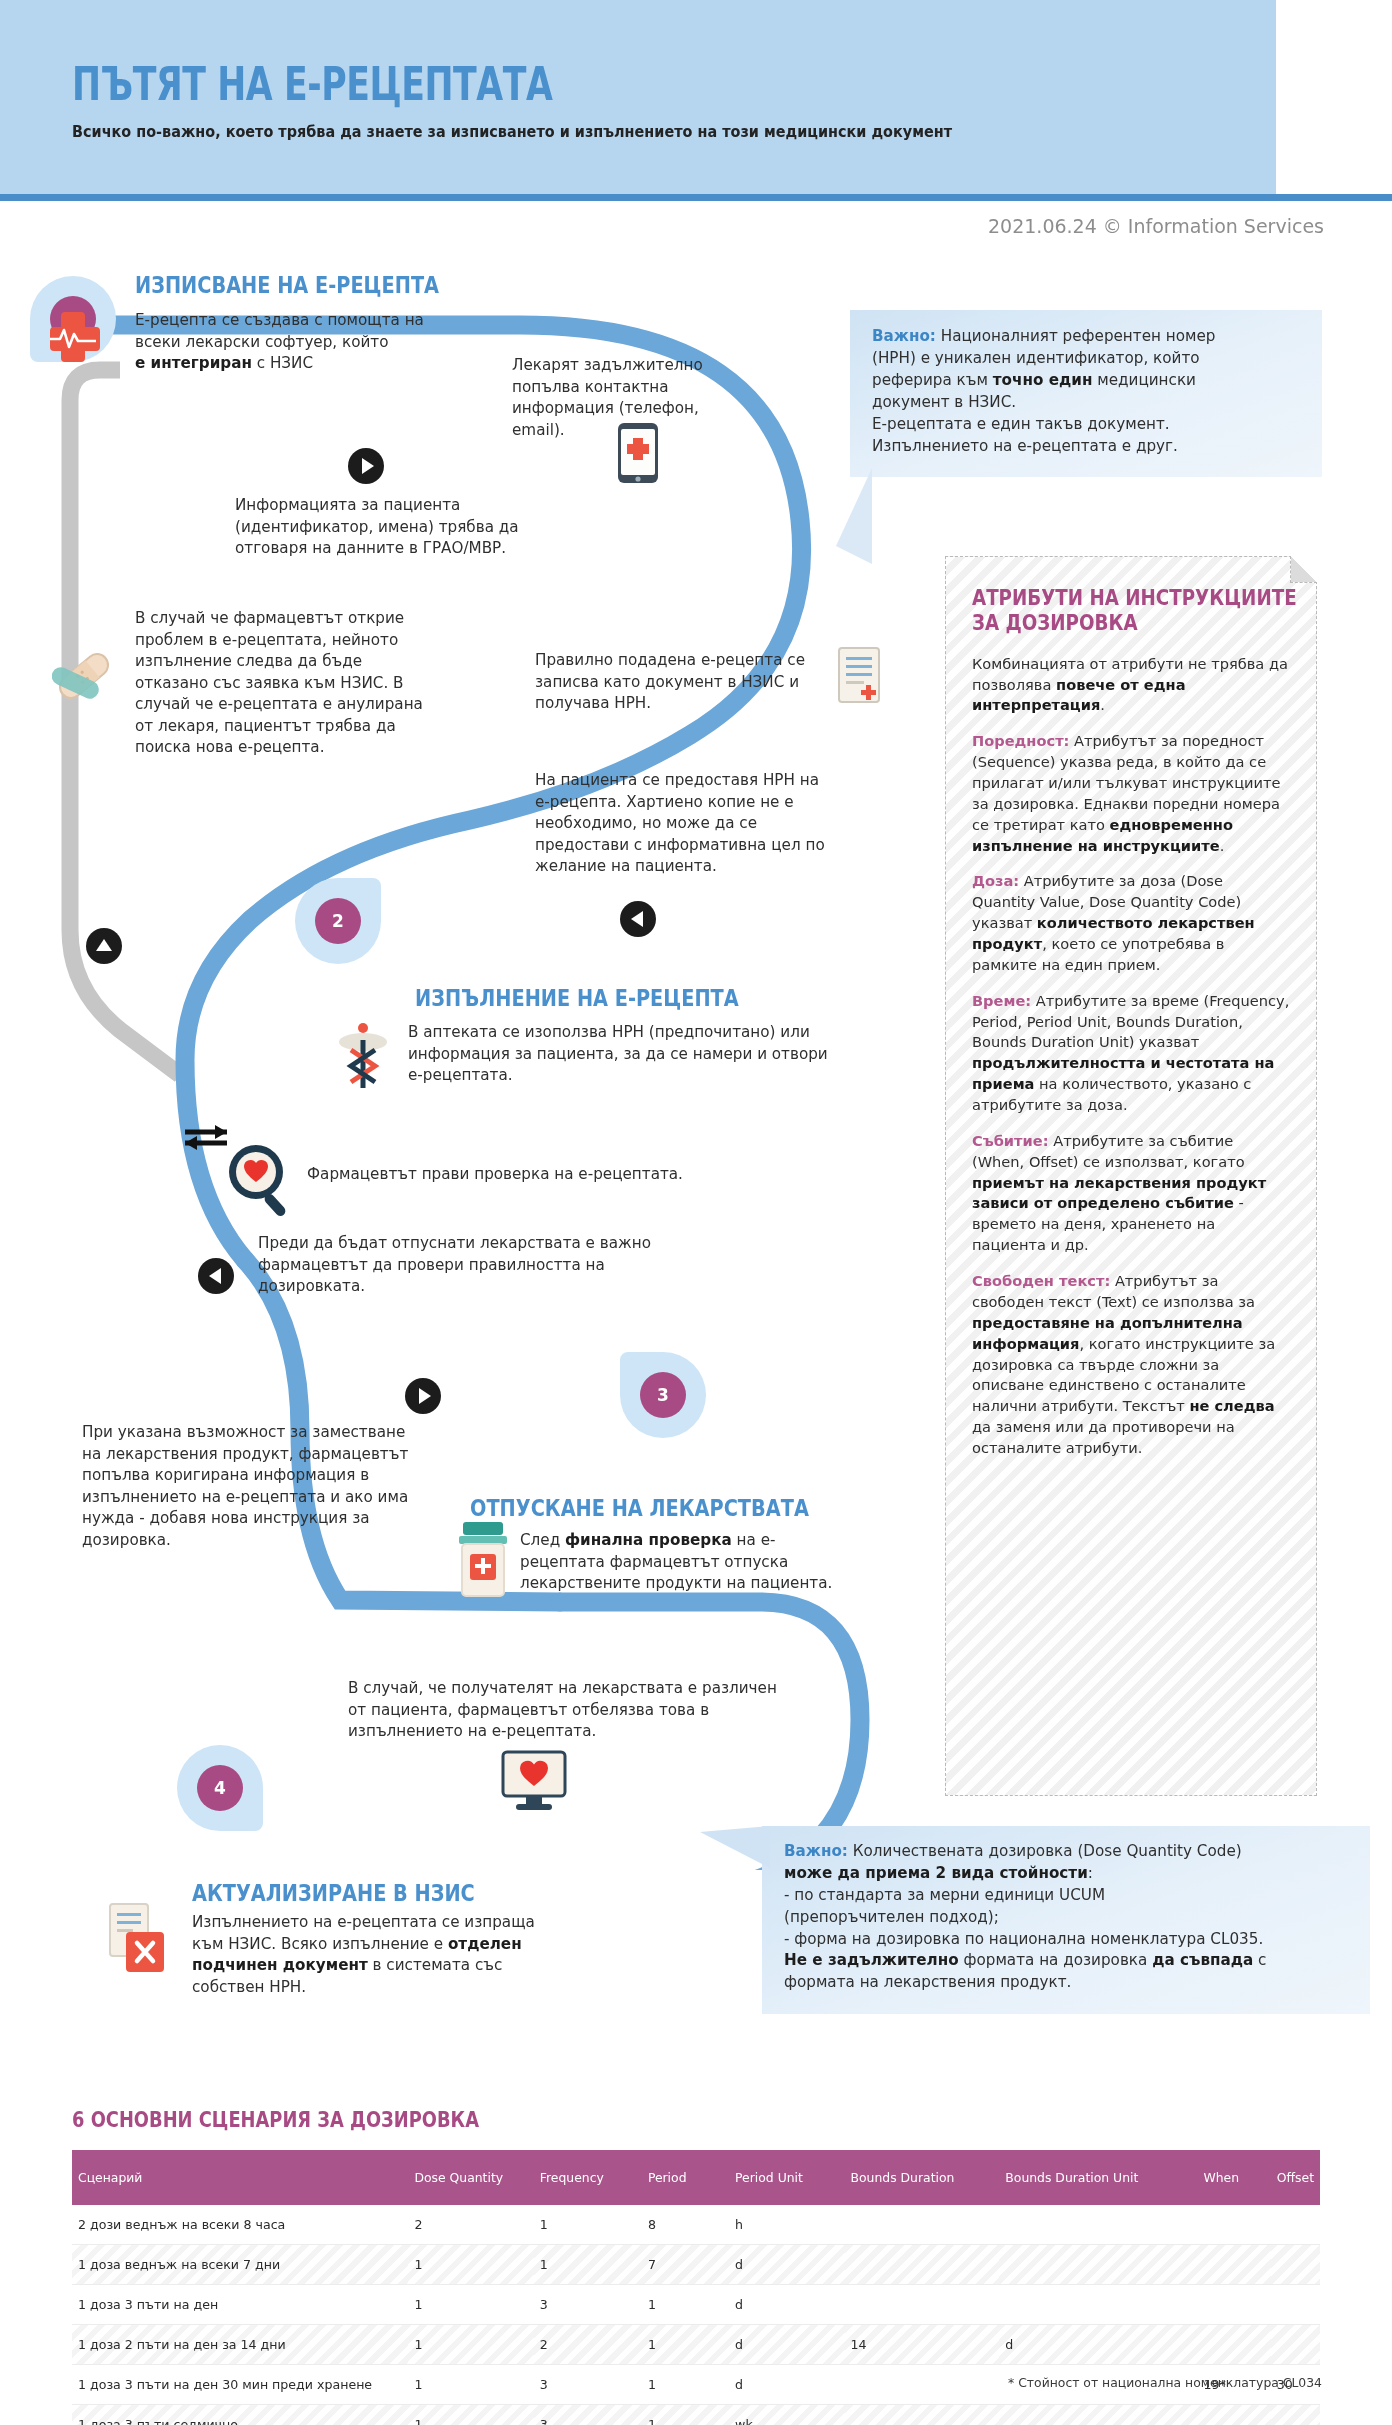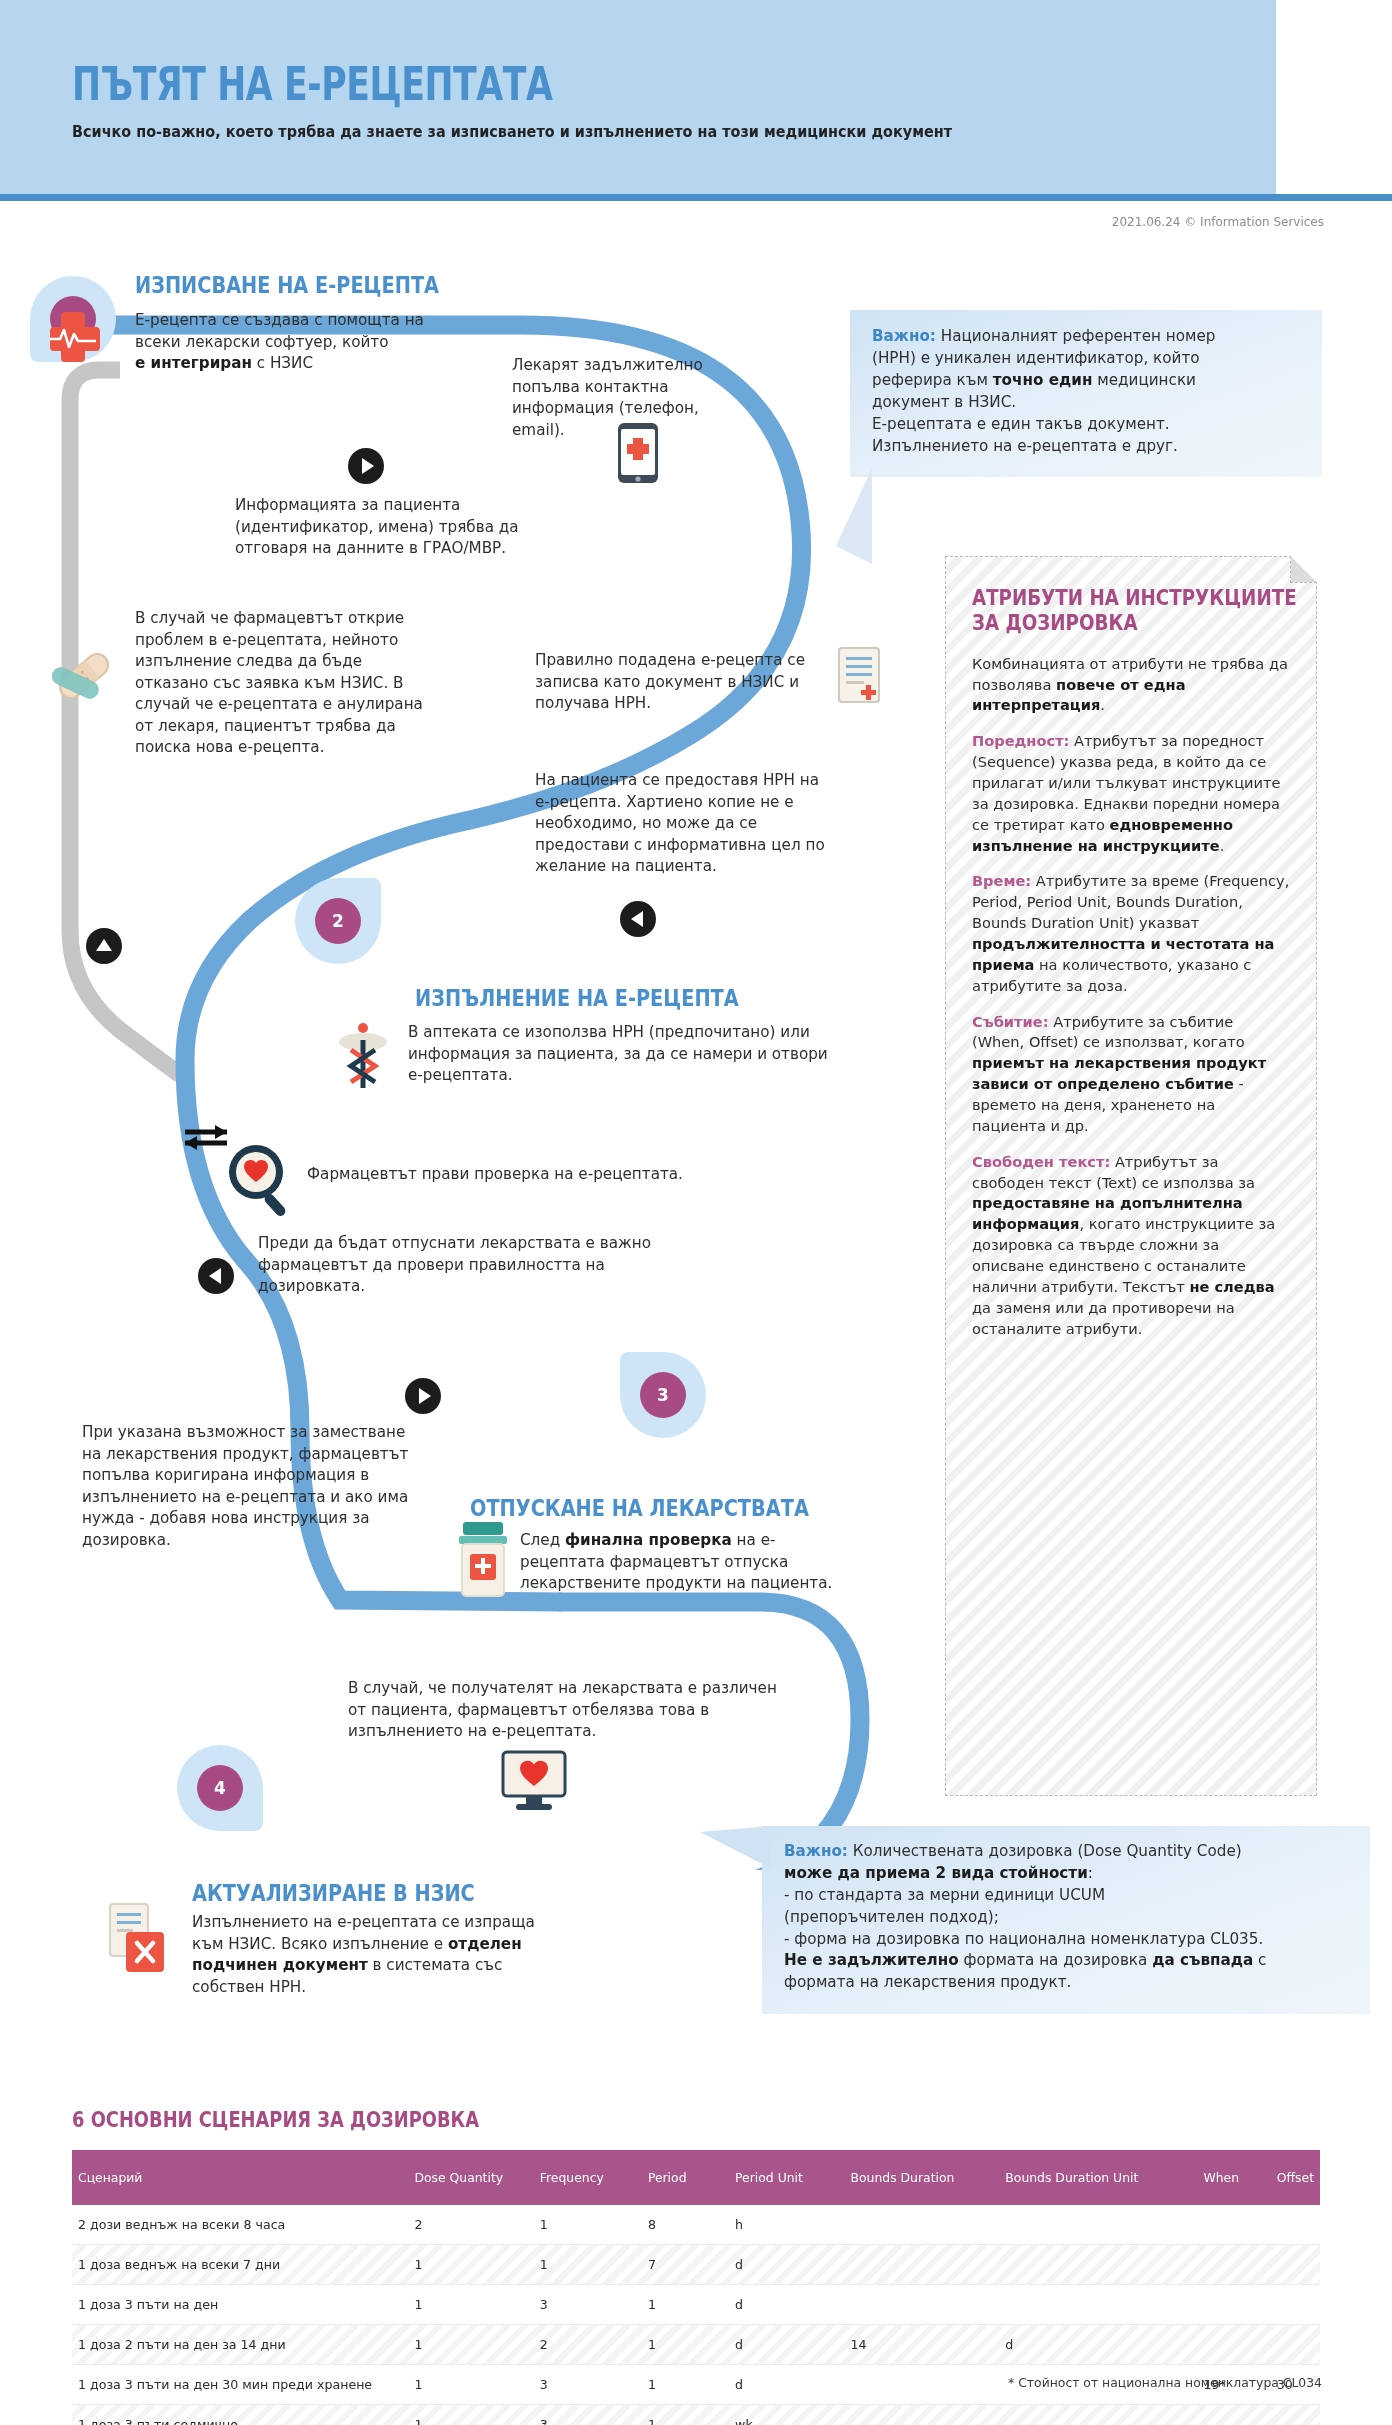--- a/index.html
+++ b/index.html
@@ -16,21 +16,21 @@
   .header h1{
     margin:0;font-size:47px;line-height:1;letter-spacing:-0.5px;
     color:#4a90cd;font-weight:bold;font-stretch:condensed;
     transform:scaleX(0.82);transform-origin:left center;
   }
   .header .sub{
     margin-top:16px;font-size:15.5px;font-weight:bold;color:#232323;
     transform:scaleX(0.93);transform-origin:left center;white-space:nowrap;
   }
   .header-rule{position:absolute;left:0;top:194px;width:1392px;height:7px;background:#4a8ec9;}
-  .datestamp{position:absolute;right:68px;top:215px;font-size:12px;color:#8d8d8d;}
+  .datestamp{position:absolute;right:68px;top:215px;font-size:19px;color:#8d8d8d;}
 
   
   .flow-svg{position:absolute;left:0;top:230px;width:1000px;height:1640px;}
 
   
   .tb{position:absolute;font-size:15.2px;line-height:1.42;color:#2f2f2f;}
   .tb b{font-weight:bold;color:#1d1d1d;}
   .sec-title{
     position:absolute;color:#4a90cd;font-weight:bold;font-size:23px;
     letter-spacing:0px;transform:scaleX(0.84);transform-origin:left center;white-space:nowrap;
@@ -314,20 +314,23 @@
 
     <p class="attr-p">
       <span>Комбинацията от атрибути не трябва да позволява </span><b>повече от една интерпретация</b><span>.</span>
     </p>
 
     <p class="attr-p">
       <span class="k">Поредност:</span><span> Атрибутът за поредност (Sequence) указва реда, в който да се прилагат и/или тълкуват инструкциите за дозировка.
 Еднакви поредни номера се третират като </span><b>едновременно изпълнение на инструкциите</b><span>.</span>
     </p>
 
+    <p class="attr-p">
+      <span class="k">Доза:</span><span> Атрибутите за доза (Dose Quantity Value, Dose Quantity Code) указват </span><b>количеството лекарствен продукт</b><span>, което се употребява в рамките на един прием.</span>
+    </p>
 
     <p class="attr-p">
       <span class="k">Време:</span><span> Атрибутите за време (Frequency, Period, Period Unit, Bounds Duration, Bounds Duration Unit) указват </span><b>продължителността и честотата на приема</b><span> на количеството, указано с атрибутите за доза.</span>
     </p>
 
     <p class="attr-p">
       <span class="k">Събитие:</span><span> Атрибутите за събитие (When, Offset) се използват, когато </span><b>приемът на лекарствения продукт зависи от определено събитие</b><span> - времето на деня, храненето на пациента и др.</span>
     </p>
 
     <p class="attr-p">

